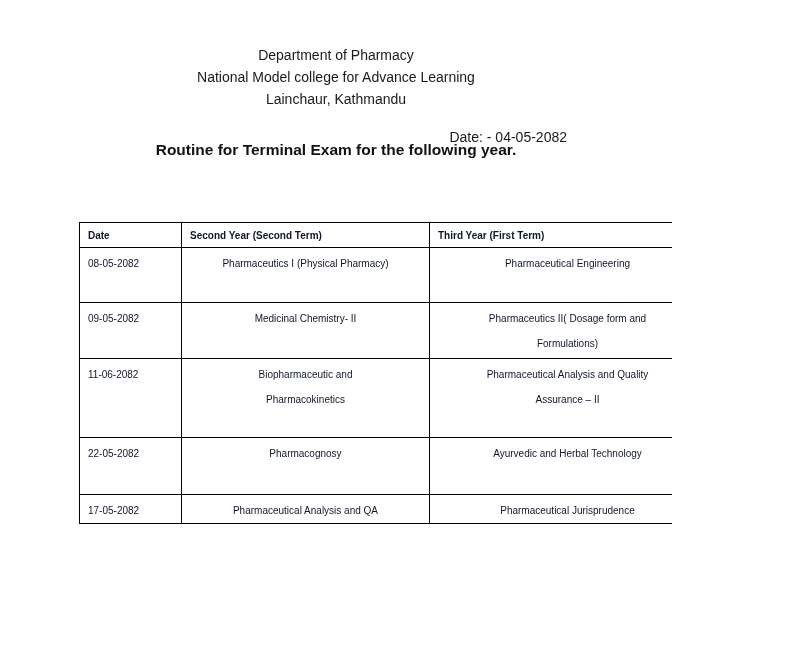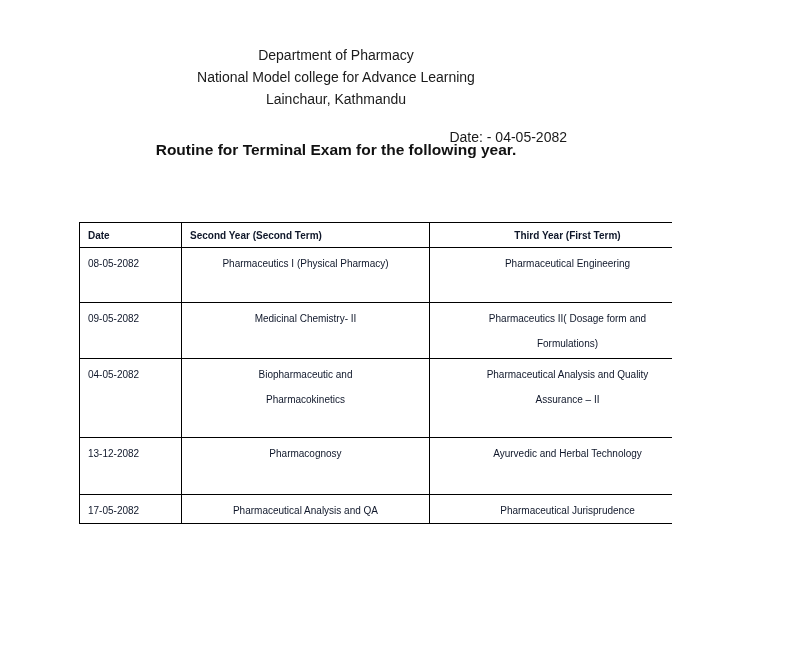--- a/index.html
+++ b/index.html
@@ -56,21 +56,21 @@
     font-size: 10px;
     color: #0f172a;
     overflow: hidden;
   }
   .routine th {
     font-weight: 700;
     padding: 4px 8px 2px 8px;
     line-height: 18px;
   }
   .routine th.col-date, .routine th.col-second { text-align: left; }
-  .routine th.col-third { text-align: center; }
+  .routine th.col-third { text-align: left; }
   .routine td {
     padding: 3px 8px 0 8px;
     line-height: 25px;
     white-space: pre-line;
   }
   .routine td.date-cell { text-align: left; }
   .routine td.subject-cell { text-align: center; }
   tr.hdr { height: 25px; }
   tr.r0 { height: 55px; }
   tr.r1 { height: 56px; }
@@ -114,28 +114,28 @@
         <td class="subject-cell">Pharmaceutics I (Physical Pharmacy)</td>
         <td class="subject-cell">Pharmaceutical Engineering</td>
       </tr>
       <tr class="r1">
         <td class="date-cell">09-05-2082</td>
         <td class="subject-cell">Medicinal Chemistry- II</td>
         <td class="subject-cell">Pharmaceutics II( Dosage form and
 Formulations)</td>
       </tr>
       <tr class="r2">
-        <td class="date-cell">04-05-2082</td>
+        <td class="date-cell">11-06-2082</td>
         <td class="subject-cell">Biopharmaceutic and
 Pharmacokinetics</td>
         <td class="subject-cell">Pharmaceutical Analysis and Quality
 Assurance – II</td>
       </tr>
       <tr class="r3">
-        <td class="date-cell">13-12-2082</td>
+        <td class="date-cell">22-05-2082</td>
         <td class="subject-cell">Pharmacognosy</td>
         <td class="subject-cell">Ayurvedic and Herbal Technology</td>
       </tr>
       <tr class="r5">
         <td class="date-cell">17-05-2082</td>
         <td class="subject-cell">Pharmaceutical Analysis and QA</td>
         <td class="subject-cell">Pharmaceutical Jurisprudence</td>
       </tr>
     </tbody>
   </table>

